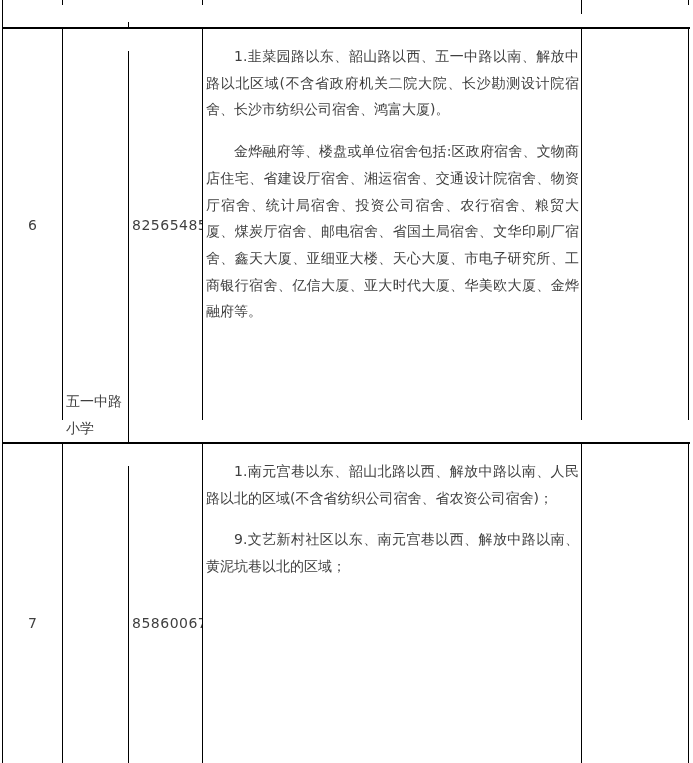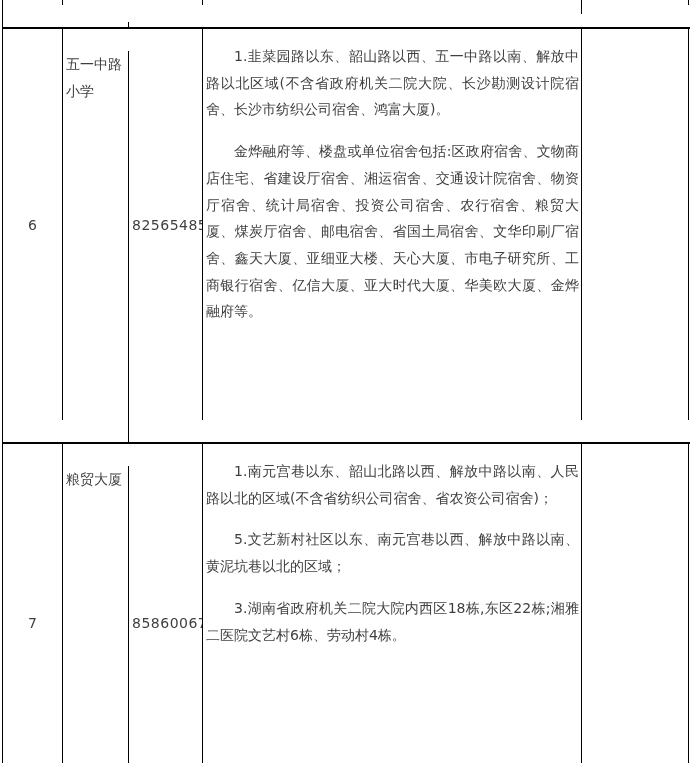--- a/index.html
+++ b/index.html
@@ -13,21 +13,21 @@
   .tbl{
     position:absolute;left:2px;top:0;width:687px;
     border-left:1px solid #000;
   }
   .trow{display:flex;border-bottom:2px solid #000;}
   .cell{
     box-sizing:border-box;border-right:1px solid #000;
     overflow:hidden;flex:0 0 auto;
   }
   .c1{width:60px;display:flex;align-items:center;justify-content:center;}
-  .c2{width:66px;display:flex;align-items:flex-start;padding-left:3px;line-height:27px;margin-top:22px;}
+  .c2{width:66px;display:flex;align-items:flex-end;padding-left:3px;line-height:27px;margin-top:22px;}
   .c3{width:74px;display:flex;align-items:center;padding-left:3px;letter-spacing:0.5px;}
   .c4{width:379px;padding:14px 2px 0 3px;}
   .c5{width:107px;}
   .h6 .cell{height:391px;}
   .h7 .cell{height:357px;}
   .pt .cell{height:5px;}
   .c4 p{
     margin:0 0 15px 0;
     text-indent:28px;
     line-height:26.7px;
@@ -70,19 +70,18 @@
       <span>7</span>
     </div>
     <div class="cell c2">
       <span>粮贸大厦</span>
     </div>
     <div class="cell c3">
       <span>85860067</span>
     </div>
     <div class="cell c4">
       <p>1.南元宫巷以东、韶山北路以西、解放中路以南、人民路以北的区域(不含省纺织公司宿舍、省农资公司宿舍)；</p>
-      <p>5.文艺新村社区以东、南元宫巷以西、解放中路以南、黄泥坑巷以北的区域；</p>
-      <p>3.湖南省政府机关二院大院内西区18栋,东区22栋;湘雅二医院文艺村6栋、劳动村4栋。</p>
+      <p>9.文艺新村社区以东、南元宫巷以西、解放中路以南、黄泥坑巷以北的区域；</p>
     </div>
     <div class="cell c5"></div>
   </div>
 
 </div>
 
 </body></html>

